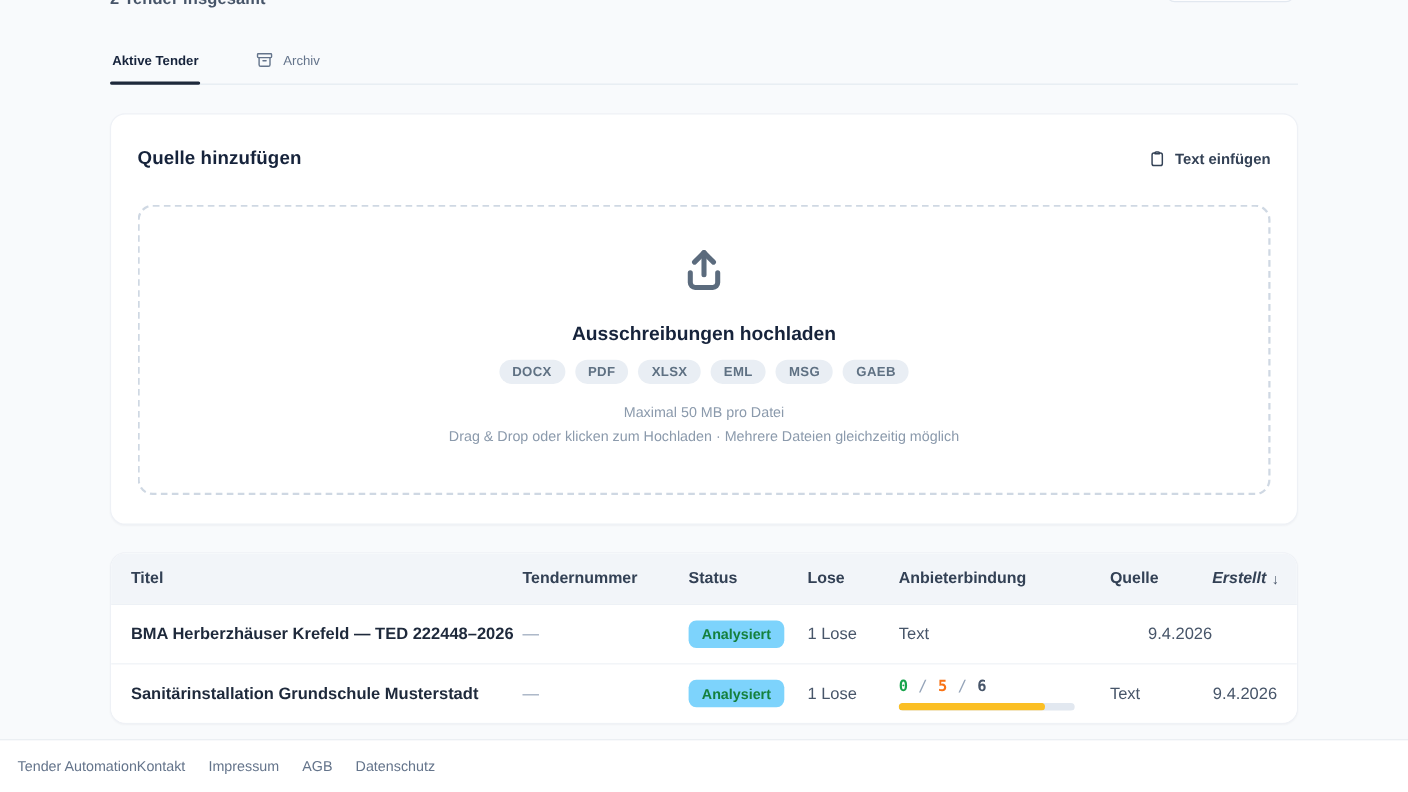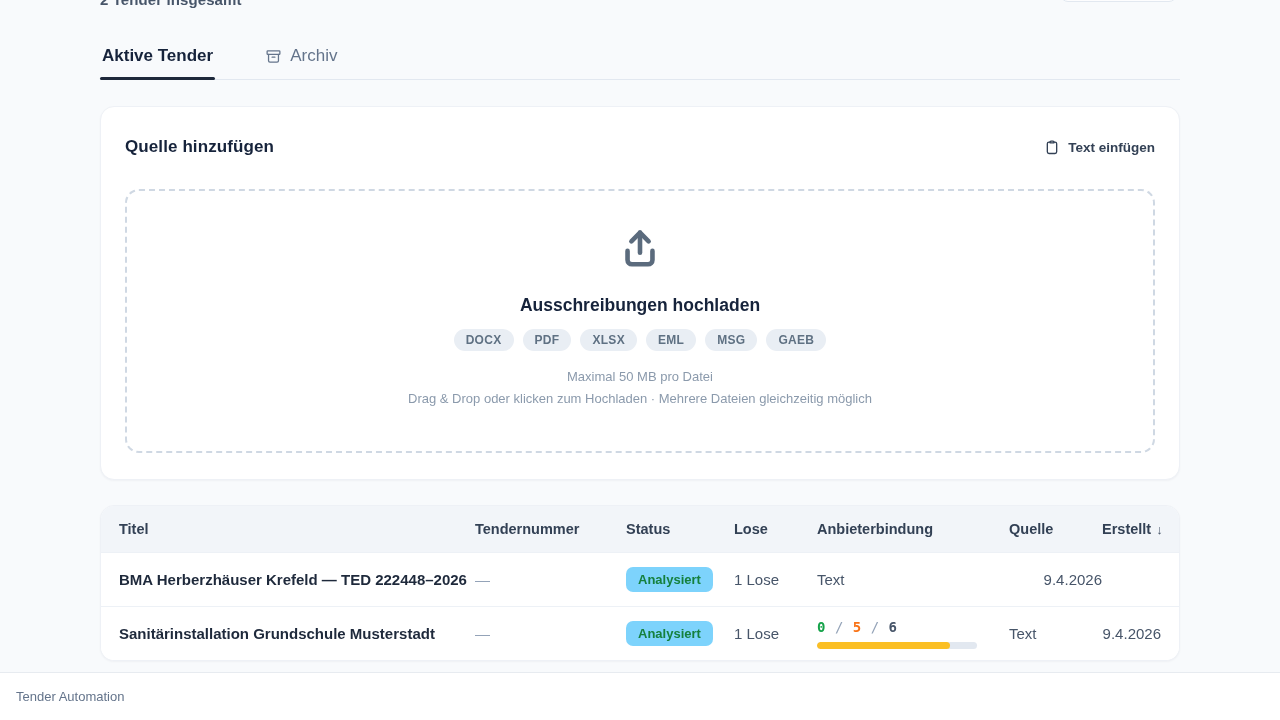--- a/index.html
+++ b/index.html
@@ -21,21 +21,21 @@
   .cut-button {
     position:absolute; top:-8px; left:1060px; width:117px; height:10px;
     border:1px solid #e2e8f0; border-radius:0 0 8px 8px; background:#fdfdfe;
   }
 
   
   .tabs-wrap { padding-top:40px; }
   .tabs { display:flex; gap:48px; border-bottom:1px solid #e2e8f0; }
   .tab {
     display:flex; align-items:center; gap:8px;
-    padding:6px 2px 13px 2px; font-size:17px; cursor:pointer;
+    padding:6px 2px 13px 2px; font-size:12px; cursor:pointer;
     color:#64748b; position:relative;
   }
   .tab.active { color:#16233b; font-weight:700; }
   .tab.active::after {
     content:""; position:absolute; left:0; right:0; bottom:-1px;
     height:3px; background:#1e293b; border-radius:2px;
   }
   .tab .ticon { display:flex; align-items:center; color:#64748b; }
 
   
@@ -69,21 +69,21 @@
   .dz-hint { margin-top:7px; font-size:13px; color:#8b9aac; }
 
   
   .table-card { margin-top:25px; overflow:hidden; padding:0; }
   .tgrid {
     display:grid; align-items:center;
     grid-template-columns:356px 151px 108px 83px 192px 93px 1fr;
     padding:0 18px;
   }
   .thead { background:#f2f5f9; height:46px; font-size:14.5px; font-weight:600; color:#334155; }
-  .th-right { text-align:center; display:flex; justify-content:flex-end; align-items:center; gap:5px; }
+  .th-right { text-align:center; display:flex; justify-content:flex-end; align-items:center; gap:5px;font-style:italic; }
   .sort-arrow { font-size:13px; color:#475569; }
   .trow { height:54px; border-top:1px solid #edf1f6; background:#ffffff; }
   .row-title { font-size:15px; font-weight:600; color:#1e293b; white-space:nowrap; overflow:hidden; }
   .dash { color:#94a3b8; font-size:15px; }
   .status-badge {
     display:inline-block; background:#7dd3fc; color:#15803d;
     font-size:13px; font-weight:600; padding:5px 12px; border-radius:7px;
   }
   .cell-plain { font-size:15px; color:#475569; }
   .cell-right { text-align:right; font-size:15px; color:#475569; }
@@ -210,13 +210,19 @@
       </div>
       <div class="cell-plain">Text</div>
       <div class="cell-right">9.4.2026</div>
     </div>
   </div>
 
 </div>
 
 <div class="footer">
   <span>Tender Automation</span>
+  <div class="footer-links">
+    <a>Kontakt</a>
+    <a>Impressum</a>
+    <a>AGB</a>
+    <a>Datenschutz</a>
+  </div>
 </div>
 
 </body></html>

